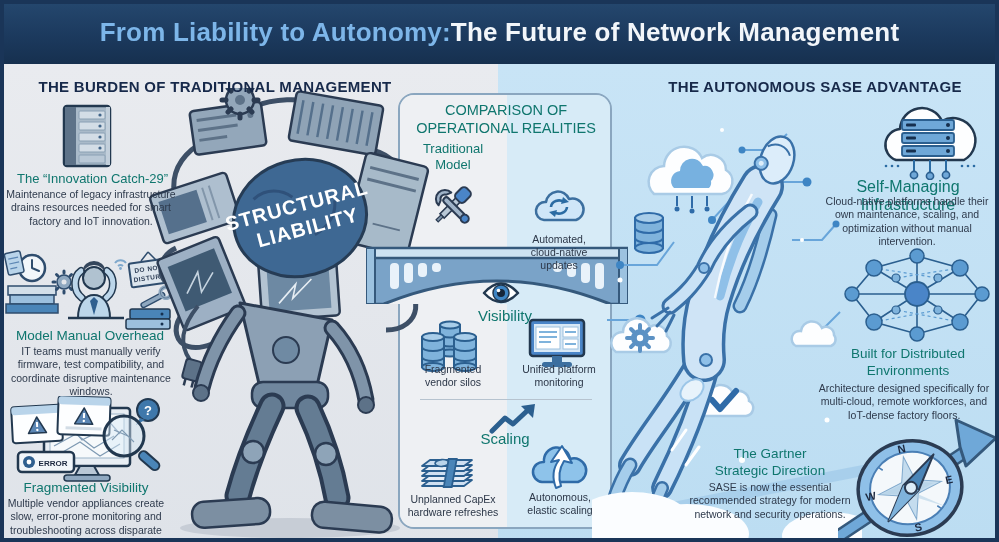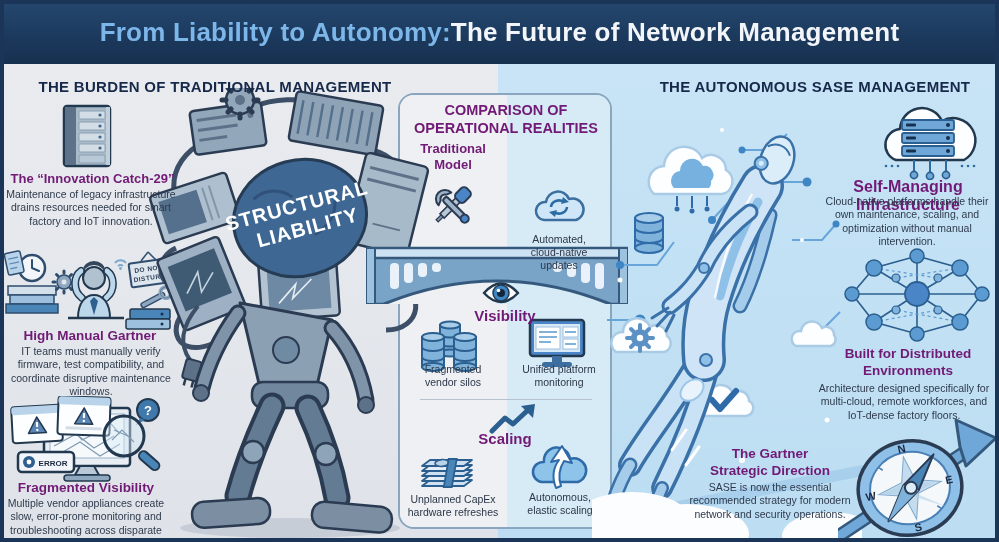--- a/index.html
+++ b/index.html
@@ -8,21 +8,21 @@
          font-family:"Liberation Sans","DejaVu Sans",sans-serif;background:#e3e6eb;}
   .abs{position:absolute;}
   .frame{position:absolute;inset:0;border:4px solid #1a3558;z-index:60;pointer-events:none;}
   .titlebar{left:0;top:0;width:999px;height:64px;background:linear-gradient(180deg,#25486f 0%,#1c3a5e 55%,#16304f 100%);
             display:flex;align-items:center;justify-content:center;z-index:10;}
   .titlebar .t1{color:#7db6e9;font-weight:800;font-size:26px;letter-spacing:.2px;}
   .titlebar .t2{color:#f2f6fa;font-weight:800;font-size:26px;letter-spacing:.2px;}
   .bg-left{left:0;top:64px;width:498px;height:478px;background:linear-gradient(180deg,#e9ebef,#dfe3e9);z-index:0;}
   .bg-right{left:498px;top:64px;width:501px;height:478px;background:linear-gradient(180deg,#c8e4f6,#bcddf2);z-index:0;}
   .sec-header{font-weight:800;font-size:15px;color:#17294a;text-align:center;letter-spacing:.3px;z-index:5;}
-  .heading{font-weight:700;color:#701a75;text-align:center;z-index:5;}
+  .heading{font-weight:400;color:#0f766e;text-align:center;z-index:5;}
   .desc{color:#2e3a4c;text-align:center;font-size:10.5px;line-height:1.28;z-index:5;}
   .pre{white-space:pre-line;}
   .panel{left:398px;top:93px;width:214px;height:436px;border:2px solid #8aa6bf;border-radius:16px;
          overflow:hidden;z-index:1;}
   .panel .half-l{position:absolute;left:0;top:0;width:107px;height:100%;background:#eef0f3;}
   .panel .half-r{position:absolute;left:107px;top:0;width:103px;height:100%;background:#d7ebf7;}
   .panel-title{left:400px;top:101px;width:212px;font-size:14.5px;line-height:1.25;z-index:5;}
   .col-hd{font-size:13px;line-height:1.2;z-index:5;}
   .cmp-label{font-size:10.5px;line-height:1.26;color:#2c3748;text-align:center;z-index:5;}
   .mid-hd{font-size:15px;z-index:6;}
@@ -40,21 +40,21 @@
 
   <div class="abs titlebar">
     <span class="t1">From Liability to Autonomy:</span>
     <span class="t2">The Future of Network Management</span>
   </div>
 
   <div class="abs bg-left"></div>
   <div class="abs bg-right"></div>
 
   <div class="abs sec-header" style="left:30px;top:78px;width:370px;">THE BURDEN OF TRADITIONAL MANAGEMENT</div>
-  <div class="abs sec-header" style="left:640px;top:78px;width:350px;">THE AUTONOMOUS SASE MANAGEMENT</div>
+  <div class="abs sec-header" style="left:640px;top:78px;width:350px;">THE AUTONOMOUS SASE ADVANTAGE</div>
 
   <svg class="abs z2" style="left:52px;top:104px" width="72" height="68" viewBox="0 0 72 68">
     <rect x="12" y="2" width="46" height="60" rx="3" fill="#a9bac9" stroke="#22384f" stroke-width="2.5"></rect>
     <rect x="13" y="3" width="11" height="58" fill="#5d7288"></rect>
     <rect x="54" y="3" width="4" height="58" fill="#c2cfdb"></rect>
     <g stroke="#8aa0b4" stroke-width="1">
       <rect x="27" y="7" width="26" height="8" rx="1" fill="#d3dde6"></rect>
       <rect x="27" y="18" width="26" height="8" rx="1" fill="#d3dde6"></rect>
       <rect x="27" y="29" width="26" height="8" rx="1" fill="#d3dde6"></rect>
       <rect x="27" y="40" width="26" height="8" rx="1" fill="#d3dde6"></rect>
@@ -112,21 +112,21 @@
       <circle cx="166" cy="51" r="5.5" fill="none" stroke="#8fa8c0" stroke-width="4"></circle>
       <circle cx="166" cy="51" r="5.5" fill="none" stroke="#2f4d6e" stroke-width="1" opacity=".5"></circle>
     </g>
     <rect x="128" y="61" width="40" height="10" rx="2" fill="#4a85b8" stroke="#22384f" stroke-width="1.5"></rect>
     <rect x="124" y="71" width="44" height="10" rx="2" fill="#9cc0de" stroke="#22384f" stroke-width="1.5"></rect>
     <g fill="#16304f">
         <circle cx="160" cy="66" r="1.5"></circle>
         <circle cx="160" cy="76" r="1.5"></circle>
       </g>
   </svg>
-  <div class="abs heading" style="left:0px;top:328px;width:180px;font-size:13.5px;">High Manual Gartner</div>
+  <div class="abs heading" style="left:0px;top:328px;width:180px;font-size:13.5px;">Model Manual Overhead</div>
   <div class="abs desc" style="left:5px;top:345px;width:172px;">IT teams must manually verify firmware, test compatibility, and coordinate disruptive maintenance windows.</div>
 
   <svg class="abs z2" style="left:2px;top:396px" width="165" height="92" viewBox="0 0 165 92">
     <rect x="42" y="12" width="86" height="58" rx="3" fill="#e8eef4" stroke="#22384f" stroke-width="2.5"></rect>
     <rect x="48" y="18" width="74" height="44" fill="#f6f9fb" stroke="#9cb4c8" stroke-width="1"></rect>
     <g stroke="#7f9ab3" stroke-width="1.2" fill="none">
       <path d="M50,32 L70,22 L88,35 L104,22 L118,38"></path>
         <path d="M52,50 L74,38 L92,52 L112,40"></path>
       <path d="M60,20 L80,44 L108,30"></path>
         <path d="M54,60 L78,46 L98,60 L118,48"></path>

